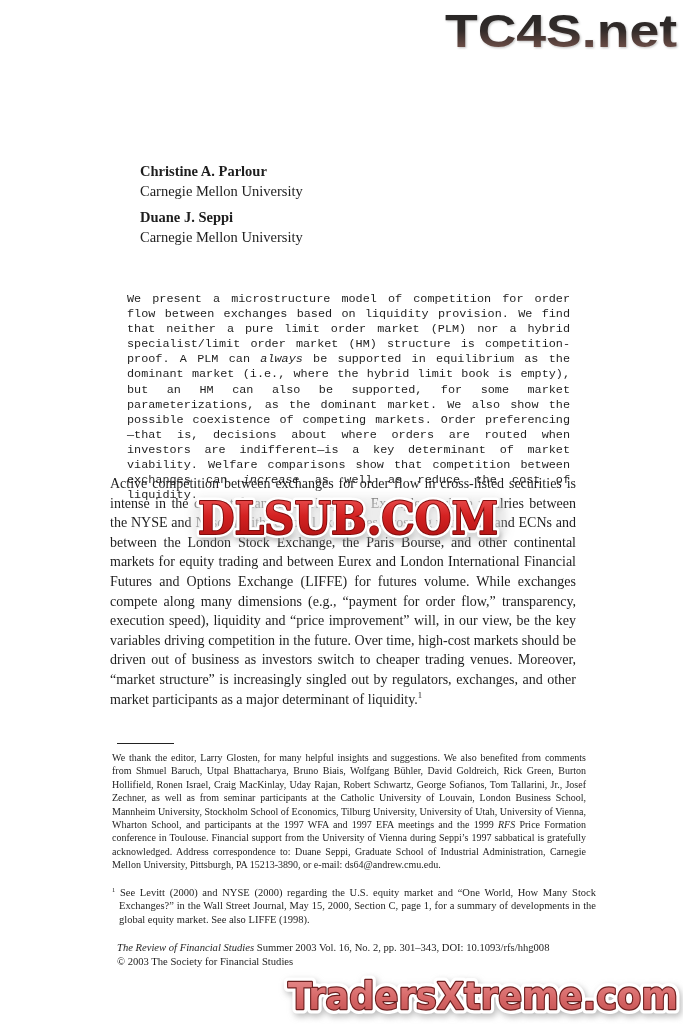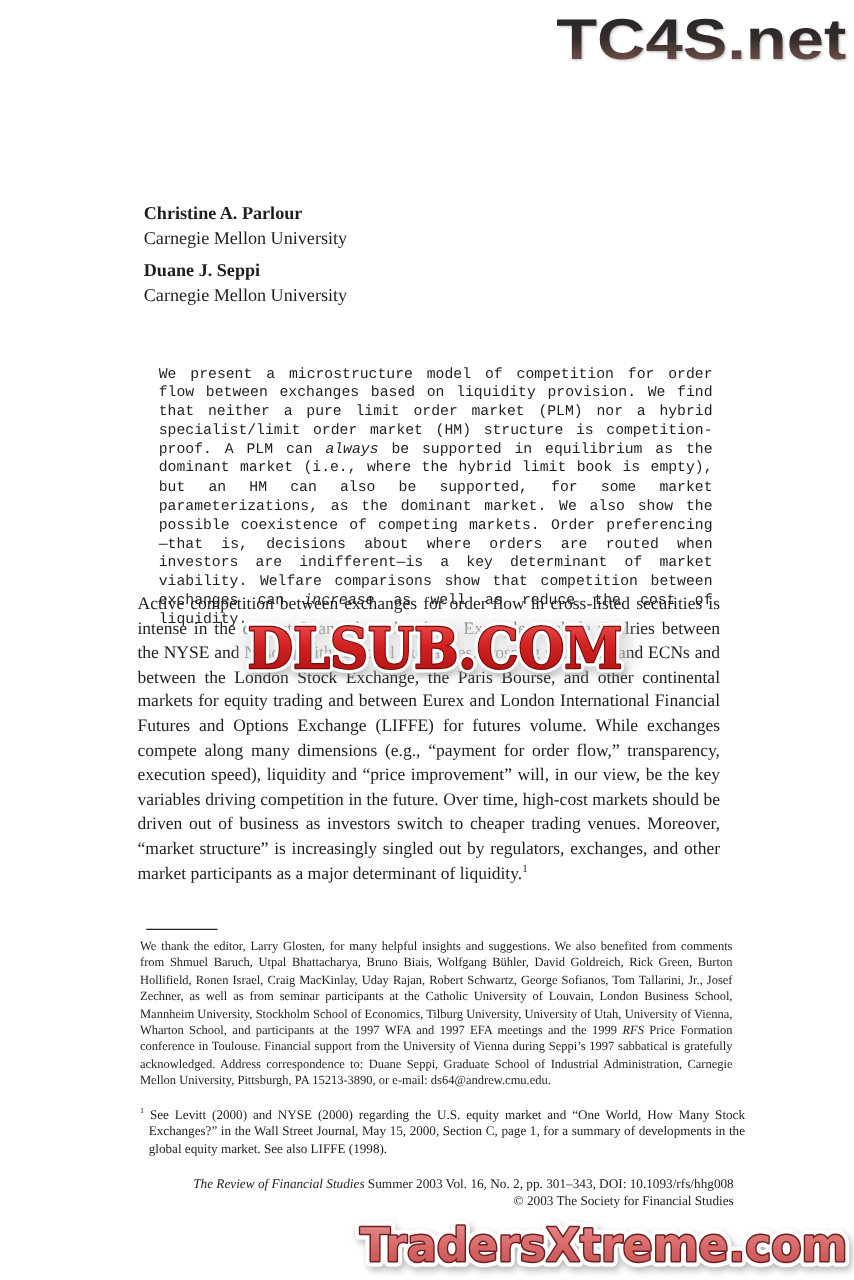--- a/index.html
+++ b/index.html
@@ -10,21 +10,21 @@
     font-family: "Liberation Serif", serif;
     color: #1e1e1e;
     overflow: hidden;
   }
   .abs { position: absolute; }
   .title {
     left: 115px; top: 84px; width: 440px;
     font-size: 24px; font-weight: bold; line-height: 30px;
     letter-spacing: 0.2px;
   }
-  .author-block { line-height: 19.5px; font-size: 14.5px; width: 360px; }
+  .author-block { line-height: 19.5px; font-size: 14.5px; width: 360px; margin-left: 25px; }
   .author-name { font-weight: bold; }
   .abstract {
     left: 127px; top: 292px; width: 443px;
     font-size: 11.8px; line-height: 15.1px;
     text-align: justify; word-spacing: 0.06em; font-family: Liberation Mono, monospace;
   }
   .bodytext {
     left: 110px; top: 474px; width: 466px;
     font-size: 14px; line-height: 19.6px;
     text-align: justify;
@@ -40,21 +40,21 @@
     text-align: justify;
   }
   .note1 {
     left: 112px; top: 886px; width: 477px;
     font-size: 10.5px; line-height: 13.4px;
     text-align: justify;
     padding-left: 7px; text-indent: -7px;
   }
   .journal {
     left: 117px; top: 941px; width: 470px;
-    font-size: 10.6px; line-height: 13.6px; text-align: right;
+    font-size: 10.6px; line-height: 13.6px;
   }
   .wm-top { right: 0px; top: 3px; }
   .wm-mid { left: 186px; top: 480px; }
   .wm-bottom { left: 283px; top: 970px; }
 </style>
 </head>
 <body>
 
 <div class="page">
 

